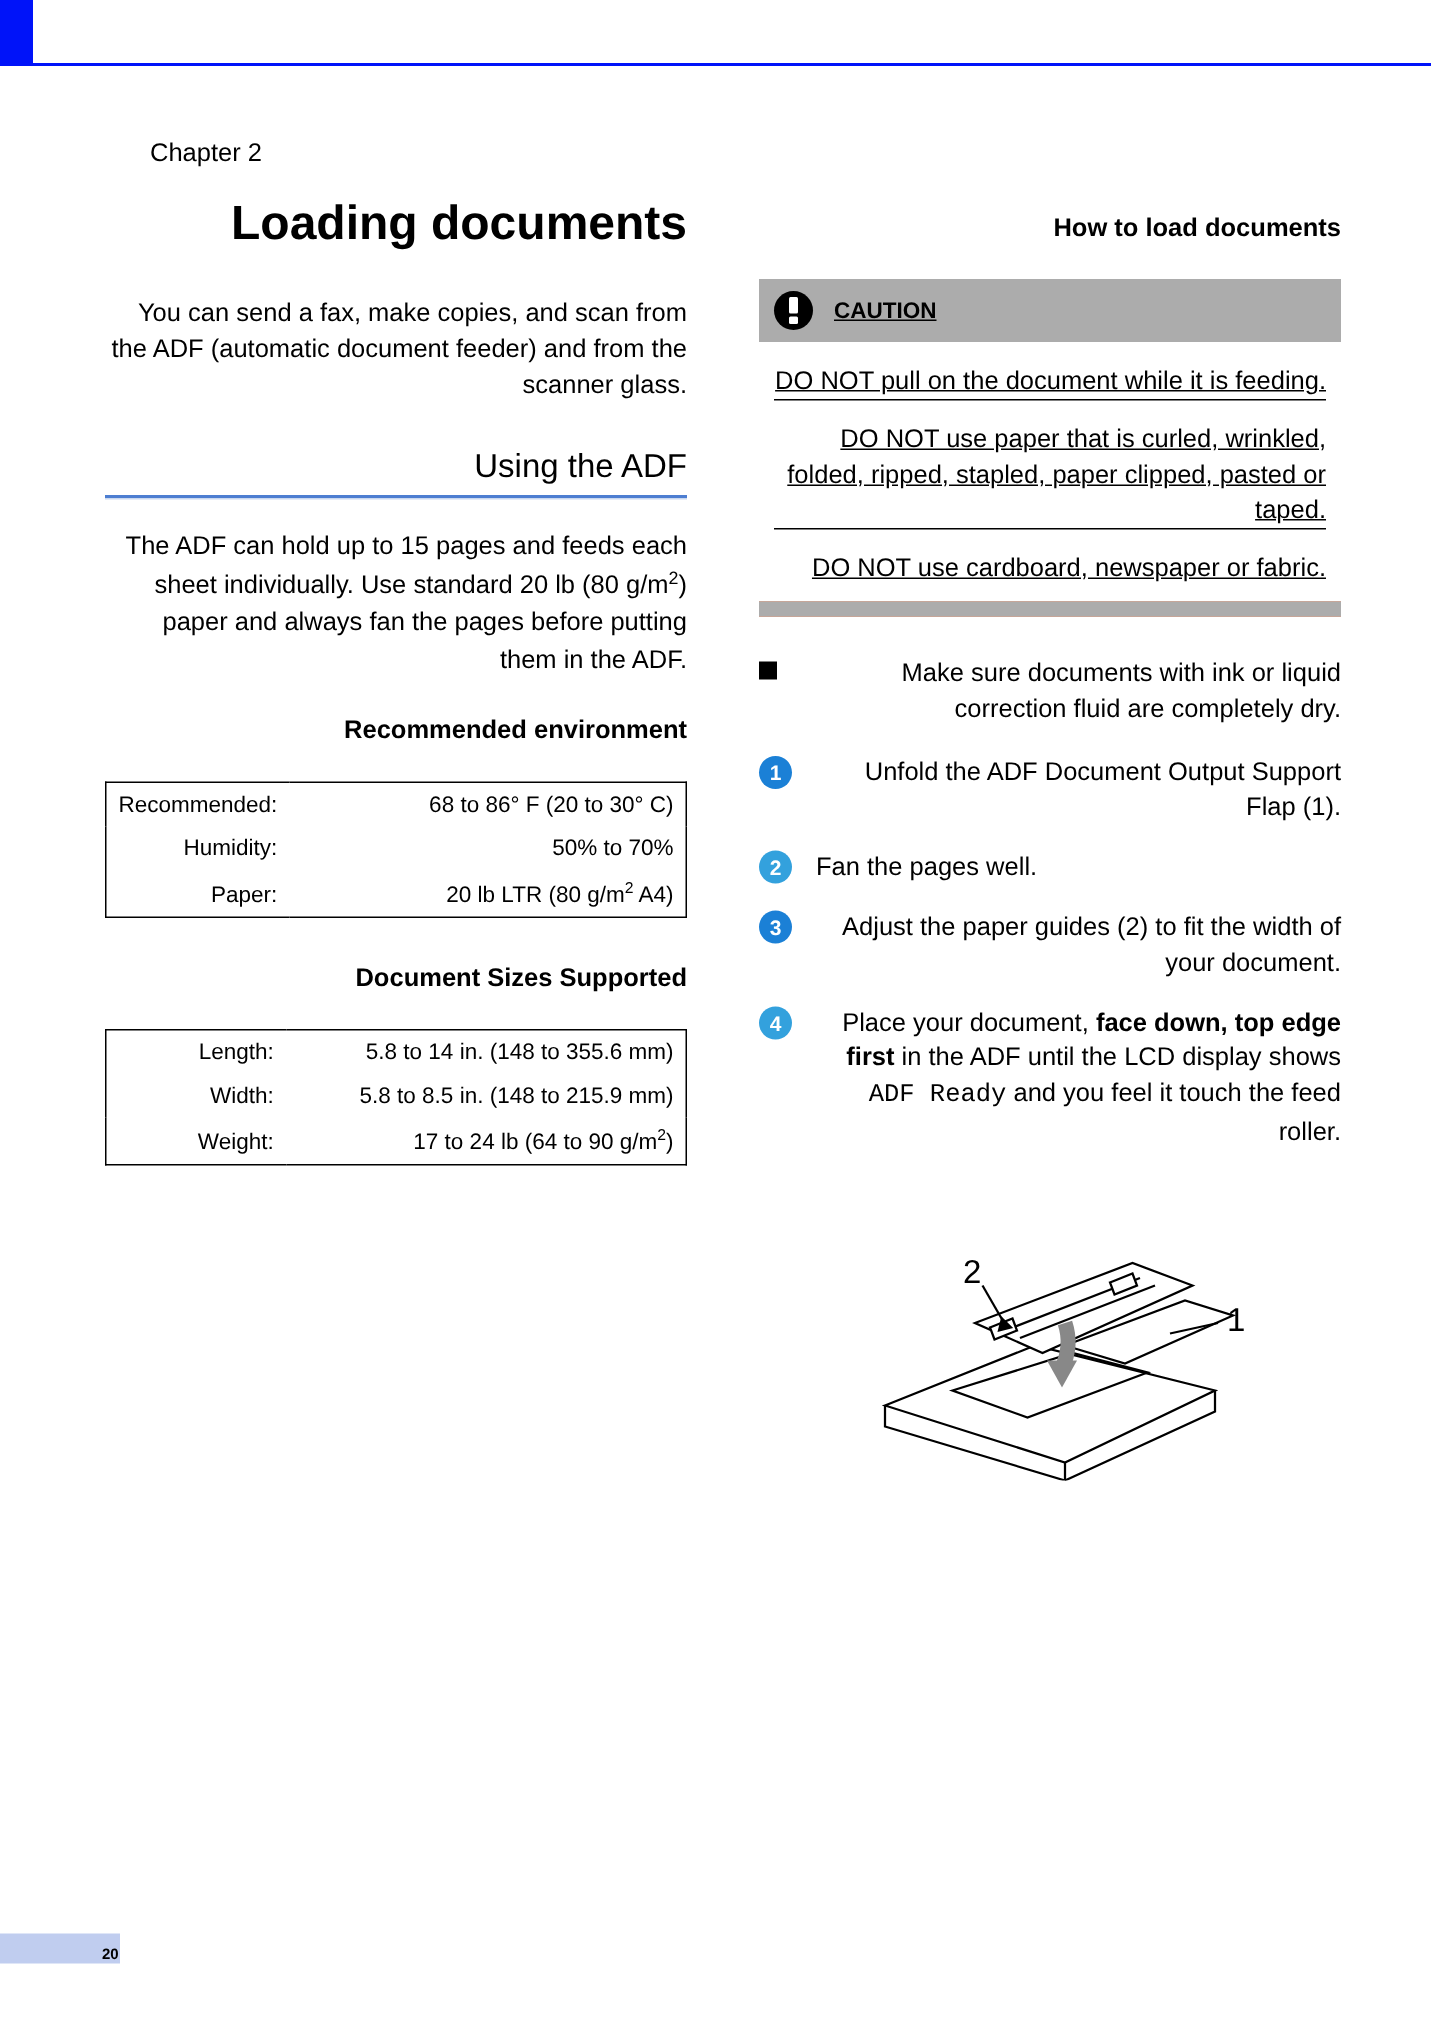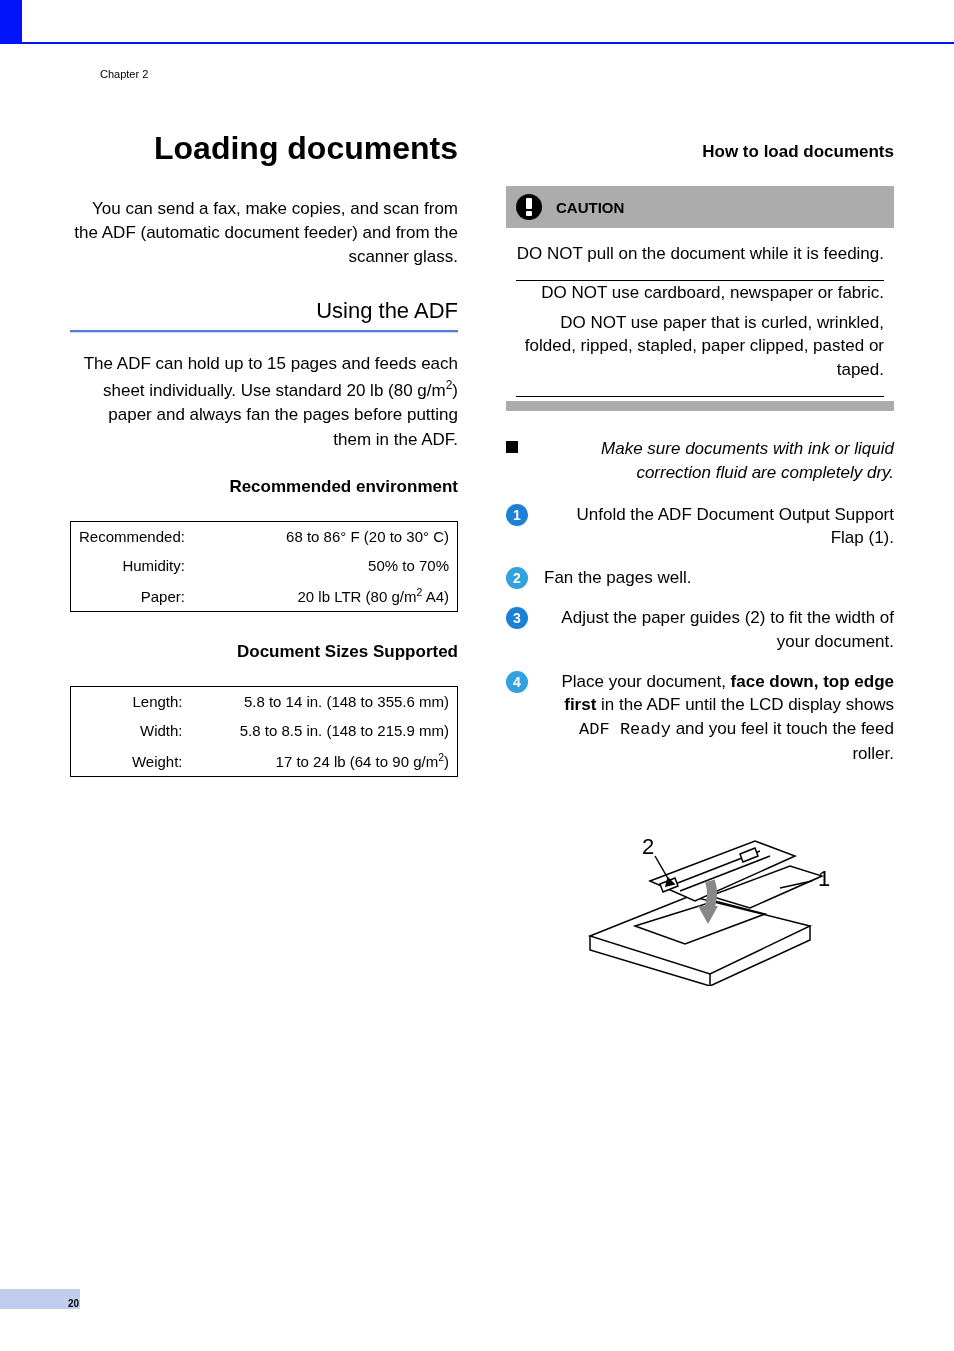--- a/index.html
+++ b/index.html
@@ -18,22 +18,22 @@
       background: #0013f9;
     }
     .blue-bar-top {
       position: absolute;
       top: 42px; left: 0; right: 0;
       height: 2px;
       background: #0013f9;
     }
     .header-area {
       position: absolute;
-      top: 68px; left: 100px;
-      font-size: 11px;
+      top: 92px; left: 100px;
+      font-size: 17px;
       color: #000;
     }
     .content {
       position: absolute;
       top: 130px; left: 70px; right: 60px;
       display: flex;
       gap: 48px;
     }
     .col { flex: 1; text-align: right; }
     h1.main-title {
@@ -77,20 +77,21 @@
     }
     table.spec td:first-child { width: 120px; }
     .right-h3 {
       font-size: 17px;
       font-weight: bold;
       margin-top: 12px;
       margin-bottom: 24px;
     }
     .caution-box {
       background: #c2410c;
+      text-decoration: underline;
     }
     .caution-header {
       background: #acacac;
       display: flex;
       align-items: center;
       gap: 14px;
       padding: 8px 10px;
     }
     .caution-icon {
       width: 26px; height: 26px;
@@ -120,21 +121,21 @@
       font-weight: bold;
       color: #000;
     }
     .caution-body {
       background: #fff;
       padding: 14px 10px 4px 10px;
     }
     .caution-item {
       font-size: 17px;
       line-height: 1.4;
-      padding-bottom: 14px;
+      margin-bottom: 14px;
       border-bottom: 1px solid #000;
     }
     .caution-item.last {
       border-bottom: none;
       margin-bottom: 0;
       padding-bottom: 6px;
     }
     .caution-footer {
       height: 10px;
       background: #acacac;
@@ -147,21 +148,20 @@
     }
     .bullet-sq {
       width: 12px; height: 12px;
       background: #000;
       margin-top: 4px;
       flex-shrink: 0;
     }
     .bullet-text {
       font-size: 17px;
       line-height: 1.4;
-      font-style: italic;
     }
     .step-row {
       display: flex;
       gap: 16px;
       margin-bottom: 16px;
       align-items: flex-start;
     }
     .step-num {
       width: 22px; height: 22px;
       border-radius: 50%;
@@ -255,22 +255,22 @@
   <div class="col">
     <h3 class="right-h3">How to load documents</h3>
 
     <div class="caution-box">
       <div class="caution-header">
         <div class="caution-icon"></div>
         <div class="caution-label">CAUTION</div>
       </div>
       <div class="caution-body">
         <div class="caution-item">DO NOT pull on the document while it is feeding.</div>
+        <div class="caution-item">DO NOT use paper that is curled, wrinkled, folded, ripped, stapled, paper clipped, pasted or taped.</div>
         <div class="caution-item last">DO NOT use cardboard, newspaper or fabric.</div>
-        <div class="caution-item">DO NOT use paper that is curled, wrinkled, folded, ripped, stapled, paper clipped, pasted or taped.</div>
       </div>
       <div class="caution-footer"></div>
     </div>
 
     <div class="bullet-row">
       <div class="bullet-sq"></div>
       <div class="bullet-text">Make sure documents with ink or liquid correction fluid are completely dry.</div>
     </div>
 
     <div class="step-row">

